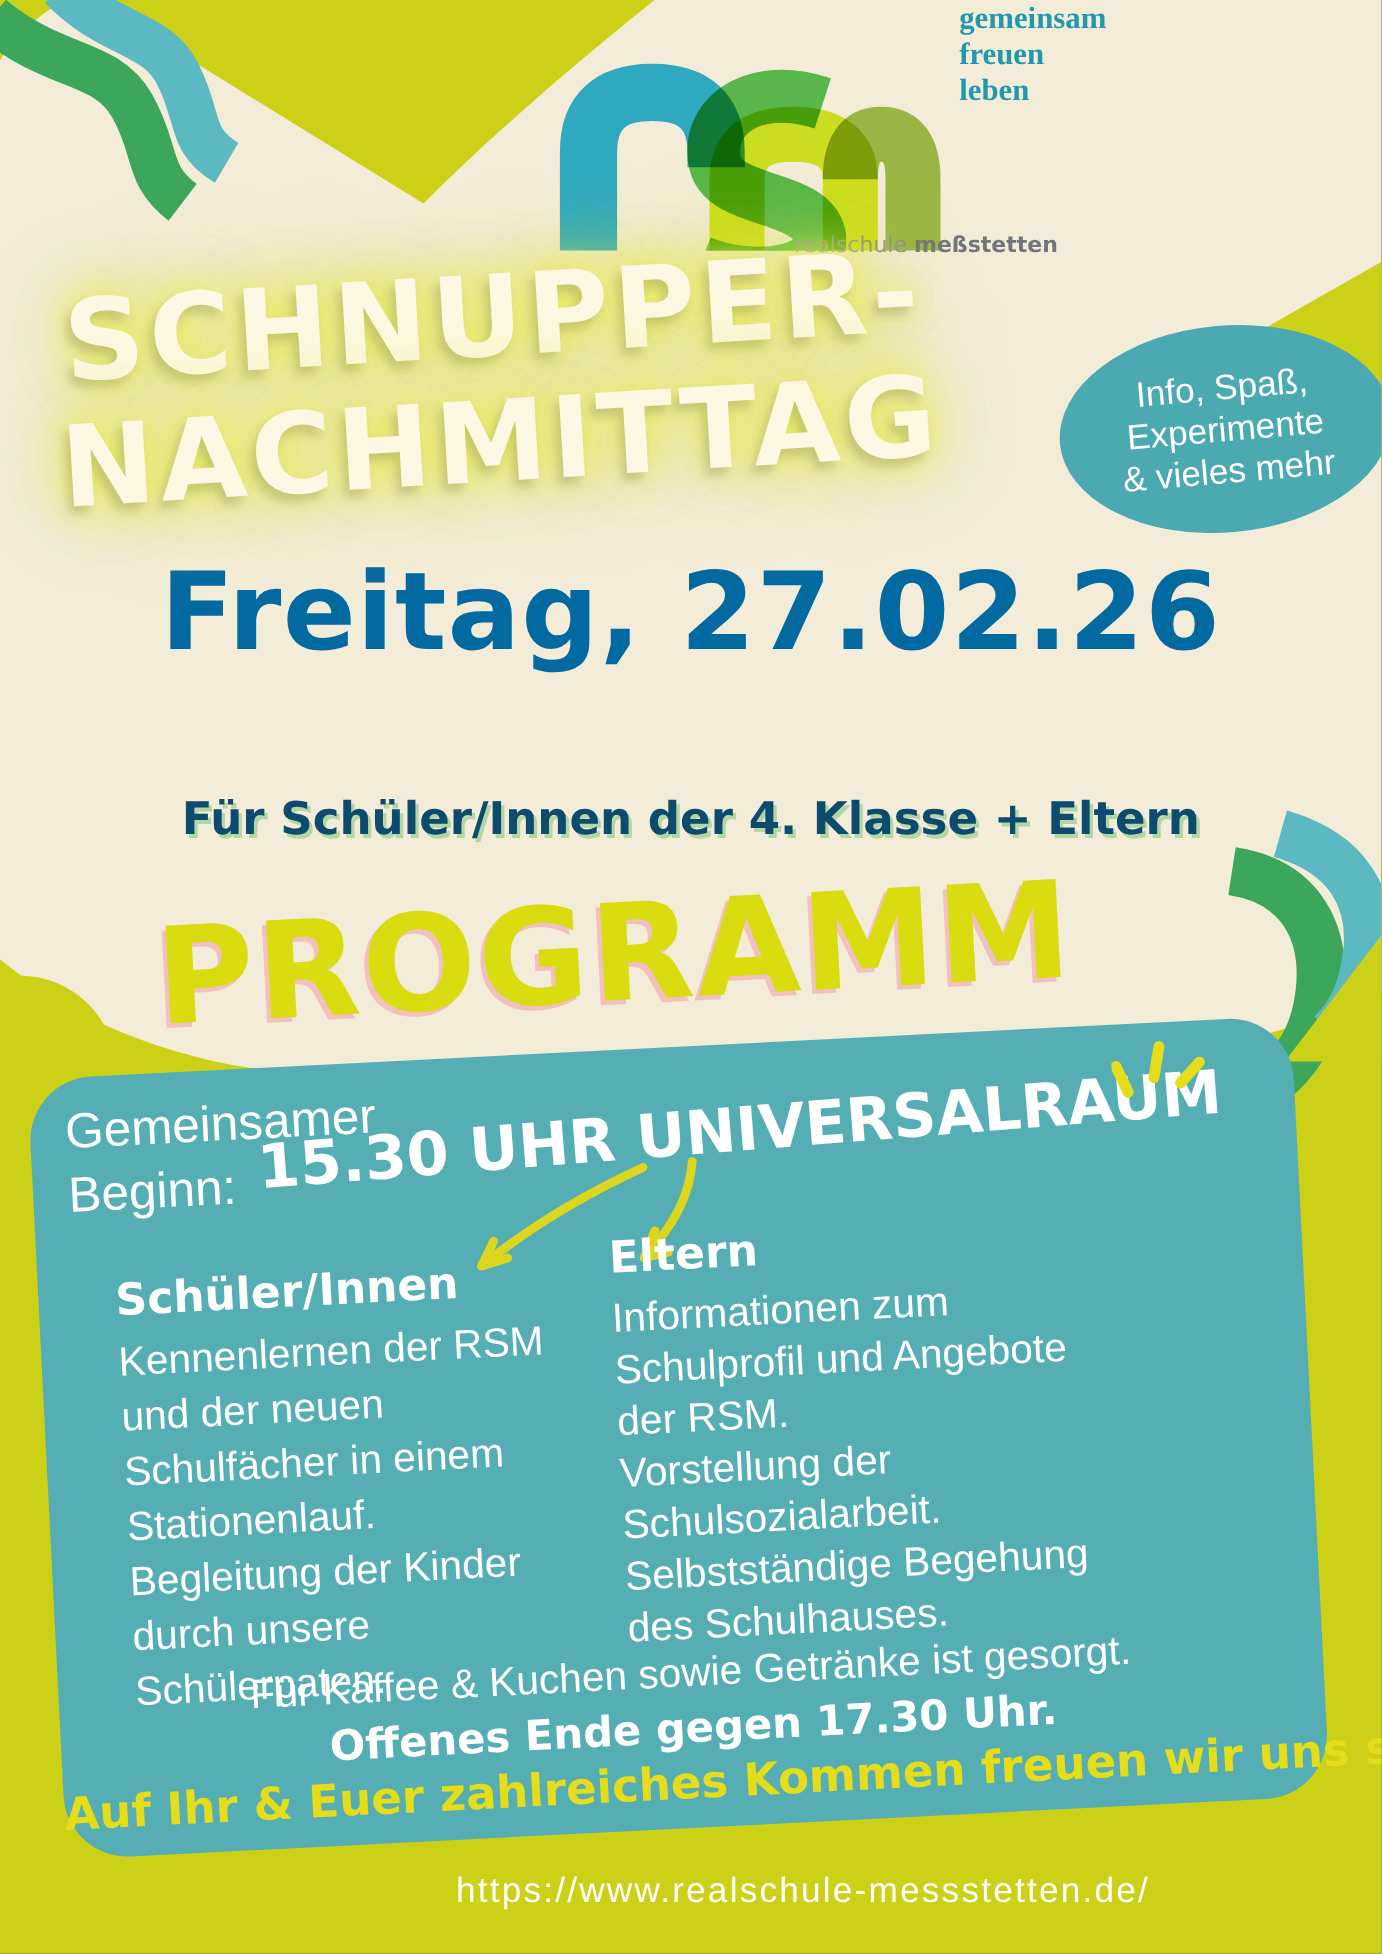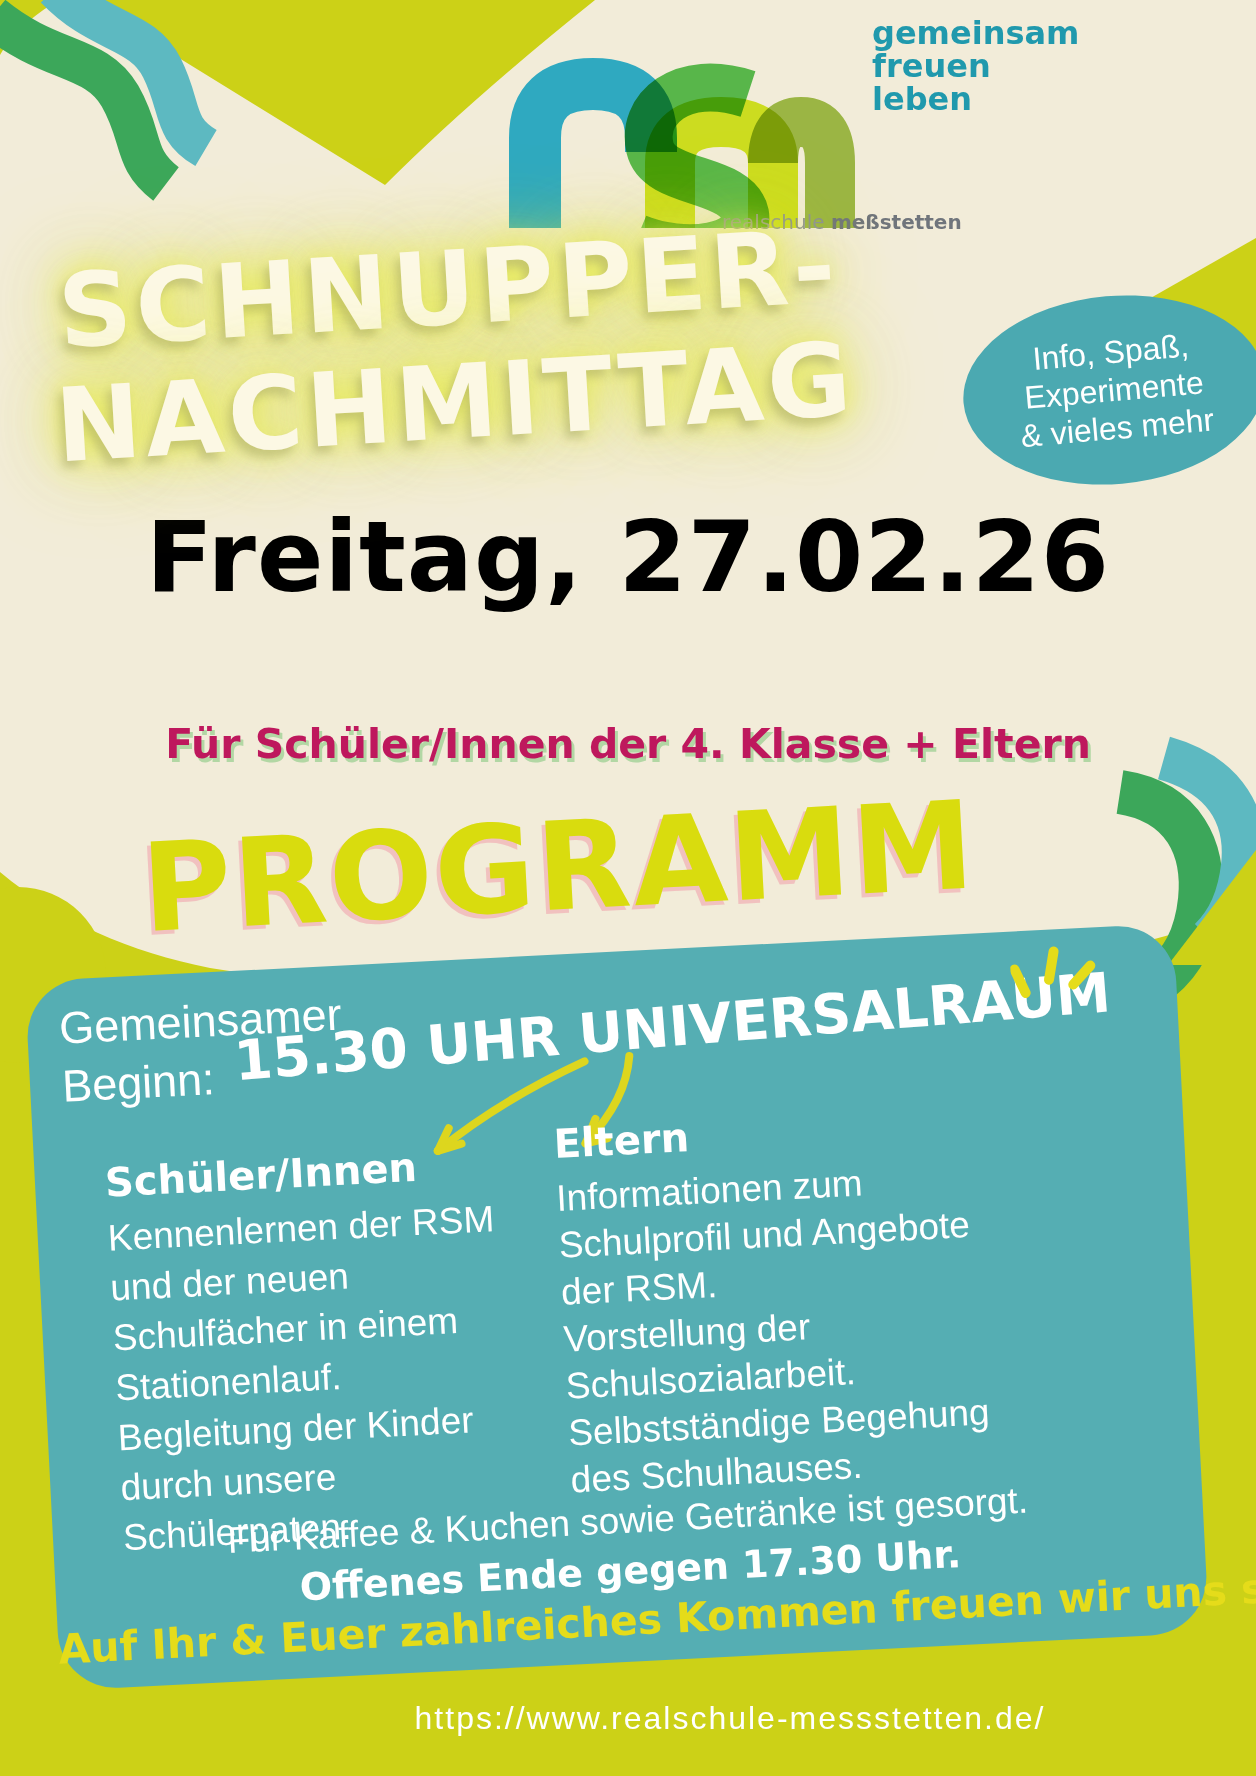--- a/index.html
+++ b/index.html
@@ -3,45 +3,45 @@
 <meta charset="utf-8">
 <style>
   html,body{margin:0;padding:0;background:#777;}
   .poster{
     position:relative;width:1256px;height:1776px;overflow:hidden;
     font-family:"DejaVu Sans",sans-serif;
     background:#ccd117;
   }
   .abs{position:absolute;}
   
-  .tagline{left:872px;top:17px;color:#2099ad;font-weight:bold;font-size:32px;line-height:33px;}
+  .tagline{left:872px;top:0;color:#2099ad;font-weight:bold;font-size:28px;line-height:33px;font-family:Liberation Serif, serif;}
   .schoolname{left:722px;top:210px;font-size:20px;color:#8b9096;white-space:nowrap;}
   .schoolname b{color:#70757c;}
   
   .title{
     left:18px;top:232px;width:868px;text-align:center;
     transform:rotate(-3.4deg);transform-origin:center;
     color:#fcf8e4;font-weight:bold;font-size:102px;line-height:114px;letter-spacing:4px;white-space:nowrap;
     text-shadow:-5px 7px 9px rgba(150,150,100,.40),0 0 28px rgba(232,236,90,.95),0 0 60px rgba(225,230,60,.85),0 0 90px rgba(225,230,60,.6);
   }
   
   .bubble{
     left:963px;top:296px;width:302px;height:188px;border-radius:50%;
     background:#4ba9b1;transform:rotate(-5deg);
     display:flex;flex-direction:column;align-items:center;justify-content:center;
     color:#fff;font-size:32px;line-height:38px;text-align:center;
     font-family:"Liberation Sans",sans-serif;
   }
   .date{
     left:50%;top:500px;transform:translateX(-50%);
-    color:#000000;font-weight:bold;font-size:98px;white-space:nowrap;letter-spacing:1px;
+    color:#0369a1;font-weight:bold;font-size:98px;white-space:nowrap;letter-spacing:1px;
   }
   .audience{
     left:50%;top:720px;transform:translateX(-50%);
-    color:#be185d;font-weight:bold;font-size:41px;white-space:nowrap;
+    color:#0c4a6e;font-weight:bold;font-size:41px;white-space:nowrap;
     text-shadow:3px 4px 0 #b2d7a4;
   }
   .programm{
     left:142px;top:818px;transform:rotate(-3deg);transform-origin:left center;
     color:#d9dc0e;font-weight:bold;font-size:122px;letter-spacing:2px;white-space:nowrap;
     text-shadow:-4px 4px 0 rgba(240,158,170,.55);
     z-index:1;
   }
   
   .card{

